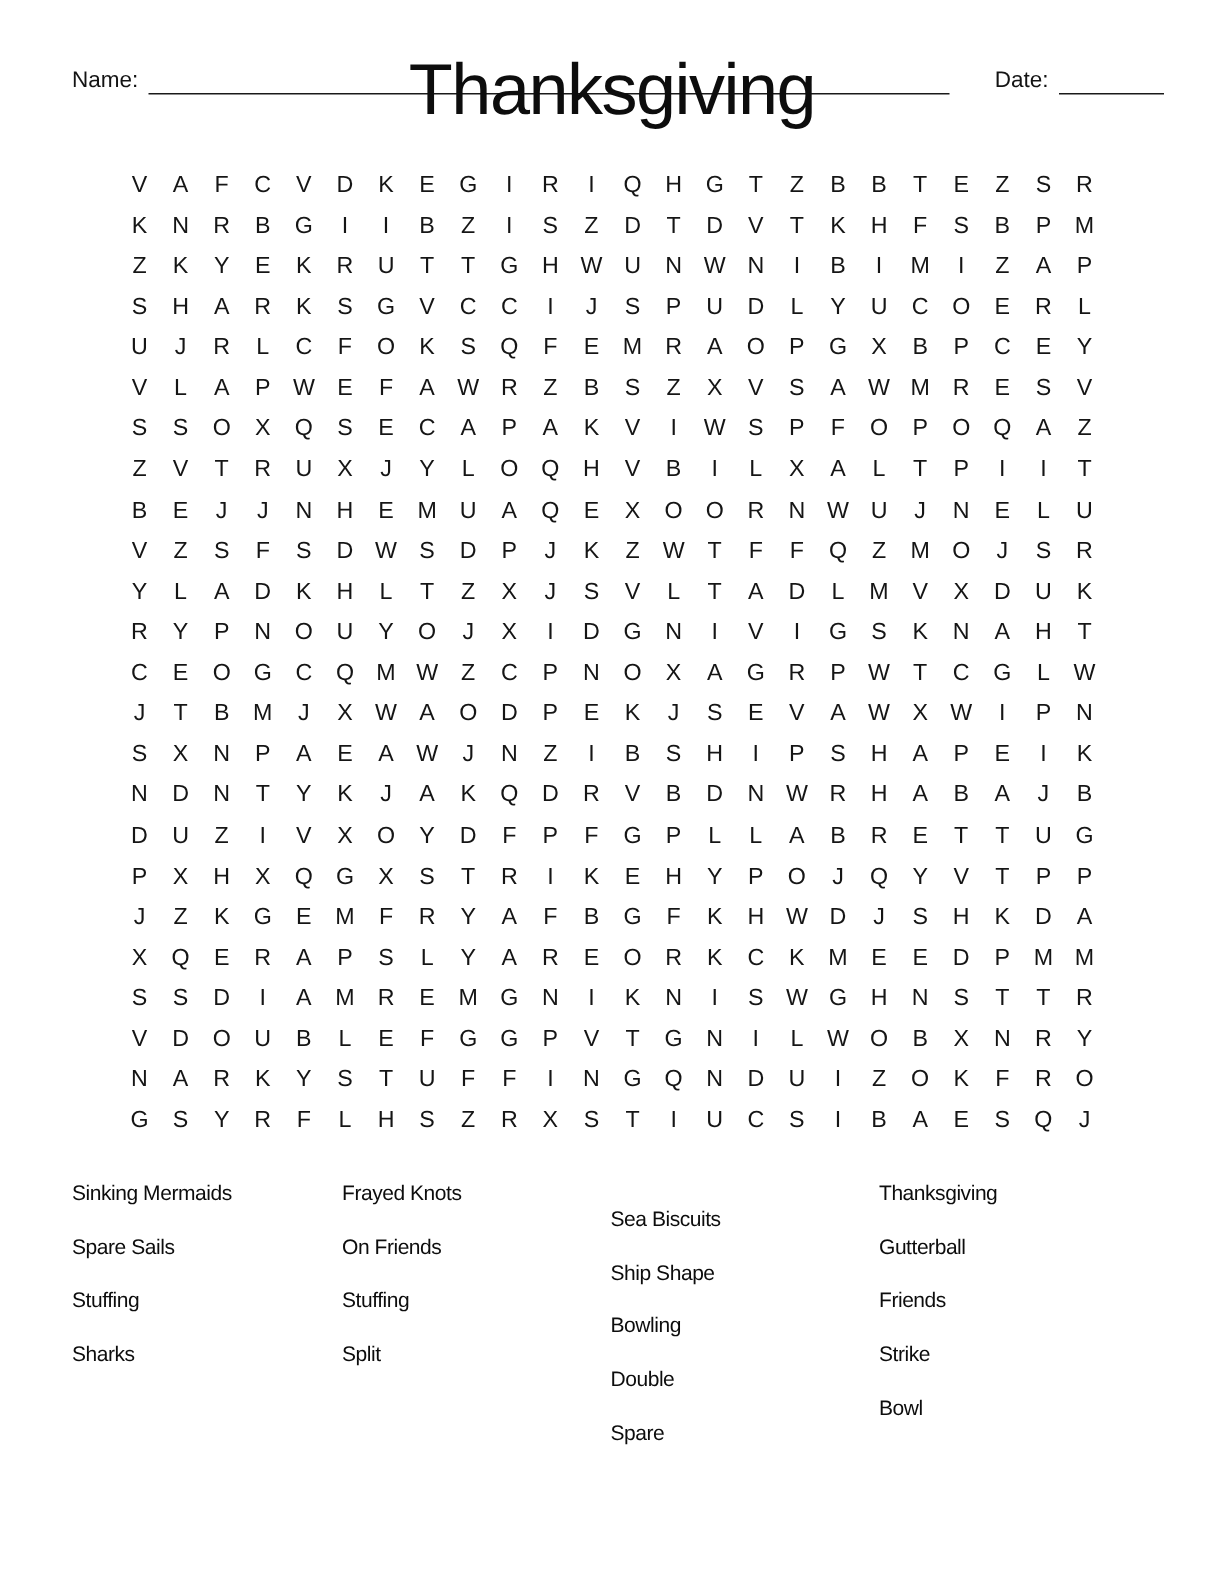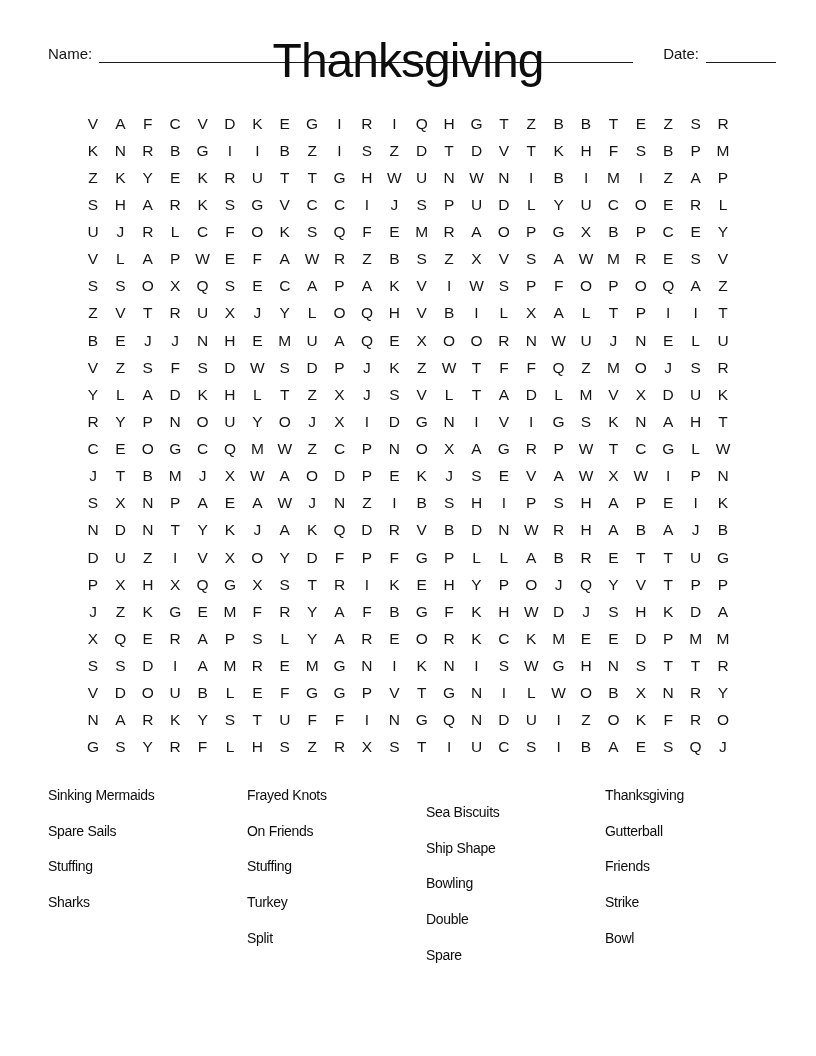--- a/index.html
+++ b/index.html
@@ -60,21 +60,21 @@
     cursor: default;
   }
 
   
   .words {
     position: absolute;
     top: 777px; left: 48px; right: 30px;
     display: flex;
   }
   .word-col { width: 180px; }
-  .word-col:nth-child(2) { width: 179px; margin-left: 19px; }
+  .word-col:nth-child(2) { width: 179px; }
   .word-col:nth-child(3) { width: 179px; margin-top: 17px; }
   .word-col:nth-child(4) { width: auto; }
   .word {
     height: 35.8px;
     display: flex;
     align-items: center;
     font-size: 14px;
     letter-spacing: -0.3px;
     color: #0d0d0d;
     white-space: nowrap;
@@ -675,21 +675,20 @@
     <div class="word-col">
       <div class="word">Sinking Mermaids</div>
       <div class="word">Spare Sails</div>
       <div class="word">Stuffing</div>
       <div class="word">Sharks</div>
     </div>
     <div class="word-col">
       <div class="word">Frayed Knots</div>
       <div class="word">On Friends</div>
       <div class="word">Stuffing</div>
-      <div class="word">Turkey</div>
       <div class="word">Split</div>
     </div>
     <div class="word-col">
       <div class="word">Sea Biscuits</div>
       <div class="word">Ship Shape</div>
       <div class="word">Bowling</div>
       <div class="word">Double</div>
       <div class="word">Spare</div>
     </div>
     <div class="word-col">

